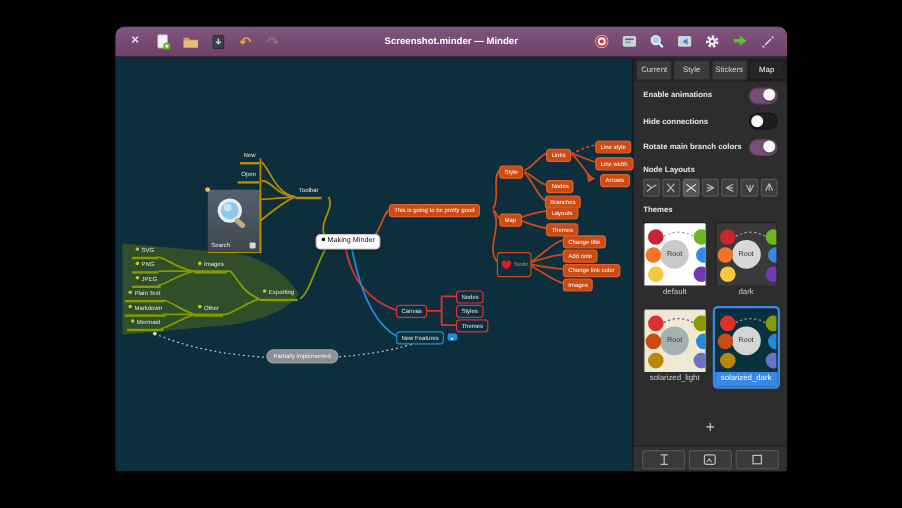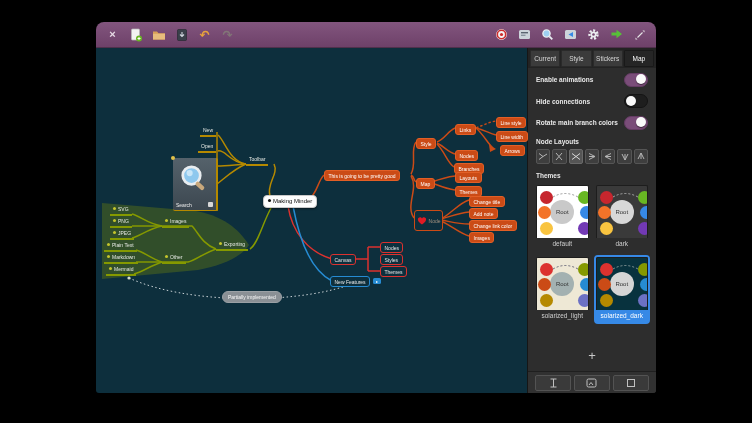--- a/index.html
+++ b/index.html
@@ -88,20 +88,21 @@
           <path d="M7 4v4M5 6.5l2 2 2-2" stroke="#cfd6de" stroke-width="1.1" fill="none"></path>
         </svg>
     </div>
     <div class="tbtn">
         <span class="u-undo">↶</span>
       </div>
     <div class="tbtn">
         <span class="u-redo">↷</span>
       </div>
 
+    <div class="tb-title">Screenshot.minder — Minder</div>
 
     <div class="tb-right">
       <div class="tbtn">
         <svg width="13" height="13" viewBox="0 0 13 13">
             <circle cx="6.5" cy="6.5" r="5.4" fill="#f4f4f4"></circle>
             <circle cx="6.5" cy="6.5" r="4.2" fill="none" stroke="#cc2e2e" stroke-width="1.6"></circle>
             <circle cx="6.5" cy="6.5" r="1.6" fill="#cc2e2e"></circle>
           </svg>
       </div>
       <div class="tbtn">

